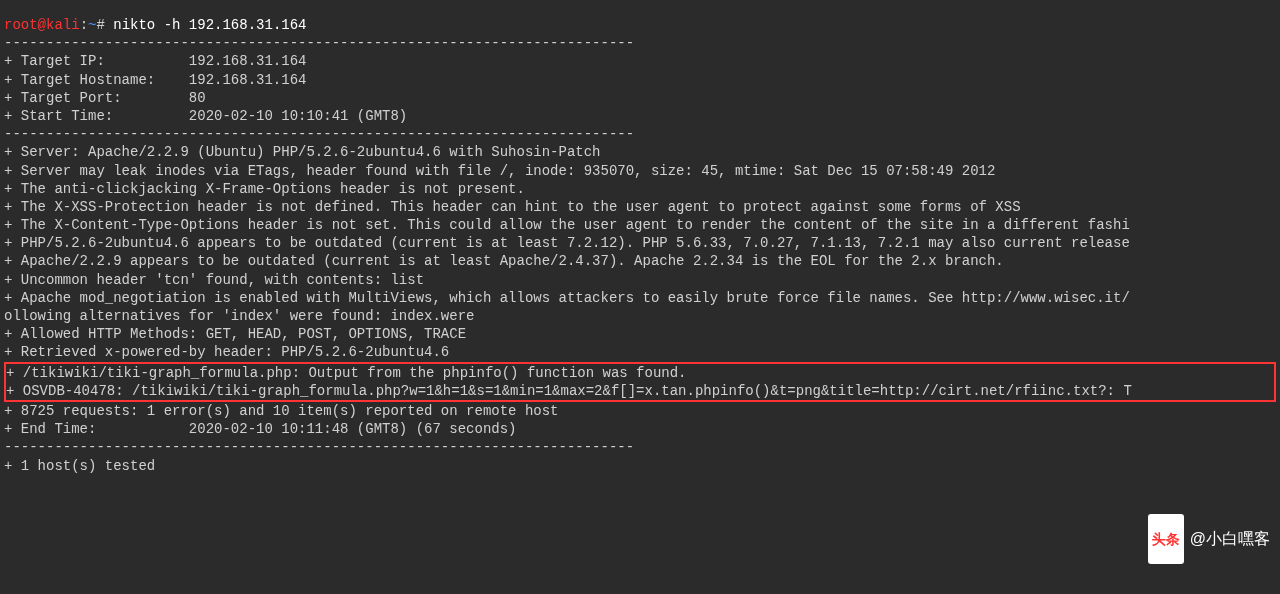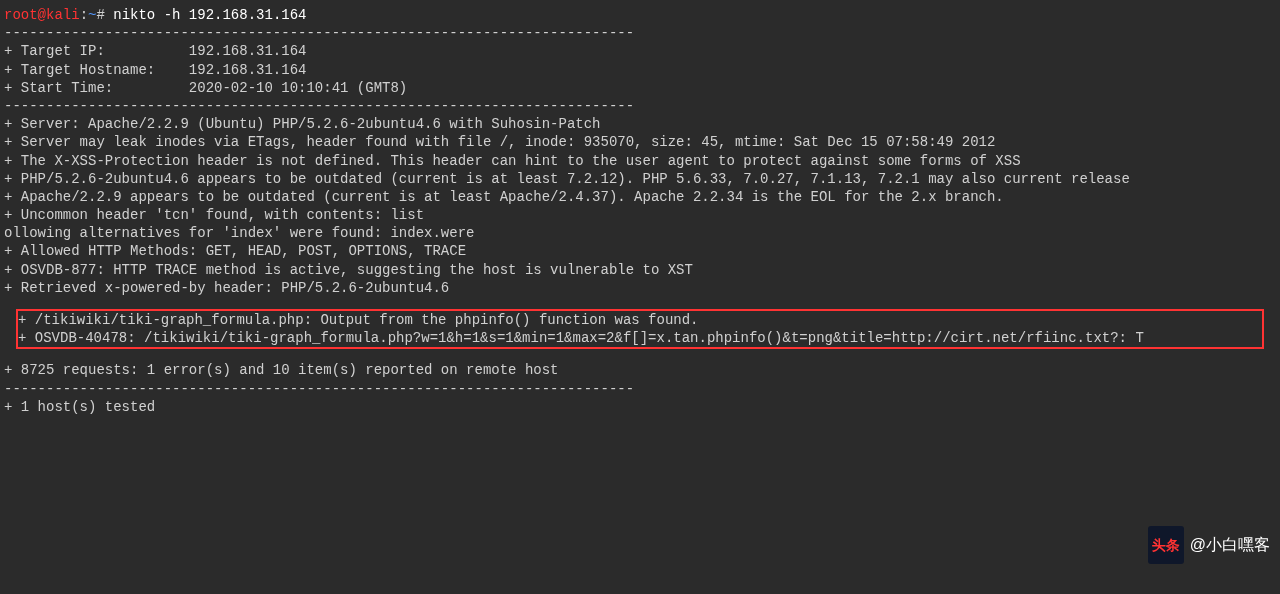--- a/index.html
+++ b/index.html
@@ -9,78 +9,82 @@
       color: #d0d0d0;
       font-family: 'Courier New', Consolas, monospace;
       font-size: 14px;
       line-height: 1.3;
       width: 1280px;
       height: 594px;
       overflow: hidden;
       white-space: nowrap;
     }
     .terminal {
-      padding: 6px 4px;
+      padding: 16px 4px;
     }
     .prompt-user { color: #ff3333; }
     .prompt-sep { color: #d0d0d0; }
     .prompt-path { color: #5599ff; }
     .cmd { color: #ffffff; }
     .line { white-space: pre; }
     .highlight-box {
       border: 2px solid #ff3333;
       padding: 0 0;
-      margin: 12px;
+      margin: 0;
       display: block;
     }
     .watermark {
       position: absolute;
       right: 10px;
       bottom: 30px;
       font-family: sans-serif;
       font-size: 16px;
       color: #fff;
       display: flex;
       align-items: center;
       gap: 6px;
     }
     .wm-logo {
-      background: #0f172a;
+      background: #ffffff;
       color: #ff3333;
       font-weight: bold;
       border-radius: 3px;
-      padding: 10px 4px;
+      padding: 16px 4px;
       font-size: 14px;
     }
   </style>
 </head>
 <body>
 
 <div class="terminal">
   <div class="line"><span class="prompt-user">root@kali</span><span class="prompt-sep">:</span><span class="prompt-path">~</span><span class="prompt-sep"># </span><span class="cmd">nikto -h 192.168.31.164</span></div>
   <div class="line">---------------------------------------------------------------------------</div>
   <div class="line">+ Target IP:          192.168.31.164</div>
   <div class="line">+ Target Hostname:    192.168.31.164</div>
+  <div class="line">+ Target Port:        80</div>
   <div class="line">+ Start Time:         2020-02-10 10:10:41 (GMT8)</div>
   <div class="line">---------------------------------------------------------------------------</div>
   <div class="line">+ Server: Apache/2.2.9 (Ubuntu) PHP/5.2.6-2ubuntu4.6 with Suhosin-Patch</div>
   <div class="line">+ Server may leak inodes via ETags, header found with file /, inode: 935070, size: 45, mtime: Sat Dec 15 07:58:49 2012</div>
+  <div class="line">+ The anti-clickjacking X-Frame-Options header is not present.</div>
   <div class="line">+ The X-XSS-Protection header is not defined. This header can hint to the user agent to protect against some forms of XSS</div>
+  <div class="line">+ The X-Content-Type-Options header is not set. This could allow the user agent to render the content of the site in a different fashi</div>
   <div class="line">+ PHP/5.2.6-2ubuntu4.6 appears to be outdated (current is at least 7.2.12). PHP 5.6.33, 7.0.27, 7.1.13, 7.2.1 may also current release</div>
   <div class="line">+ Apache/2.2.9 appears to be outdated (current is at least Apache/2.4.37). Apache 2.2.34 is the EOL for the 2.x branch.</div>
   <div class="line">+ Uncommon header 'tcn' found, with contents: list</div>
+  <div class="line">+ Apache mod_negotiation is enabled with MultiViews, which allows attackers to easily brute force file names. See http://www.wisec.it/</div>
   <div class="line">ollowing alternatives for 'index' were found: index.were</div>
   <div class="line">+ Allowed HTTP Methods: GET, HEAD, POST, OPTIONS, TRACE </div>
-  <div class="line">+ OSVDB-877: HTTP TRACE method is active, suggesting the host is vulnerable to XST</div>
   <div class="line">+ Retrieved x-powered-by header: PHP/5.2.6-2ubuntu4.6</div>
   <div class="highlight-box">
     <div class="line">+ /tikiwiki/tiki-graph_formula.php: Output from the phpinfo() function was found.</div>
     <div class="line">+ OSVDB-40478: /tikiwiki/tiki-graph_formula.php?w=1&amp;h=1&amp;s=1&amp;min=1&amp;max=2&amp;f[]=x.tan.phpinfo()&amp;t=png&amp;title=http://cirt.net/rfiinc.txt?: T</div>
   </div>
   <div class="line">+ 8725 requests: 1 error(s) and 10 item(s) reported on remote host</div>
+  <div class="line">+ End Time:           2020-02-10 10:11:48 (GMT8) (67 seconds)</div>
   <div class="line">---------------------------------------------------------------------------</div>
   <div class="line">+ 1 host(s) tested</div>
 </div>
 
 <div class="watermark">
   <span class="wm-logo">头条</span>
   <span>@小白嘿客</span>
 </div>
 
 </body></html>

